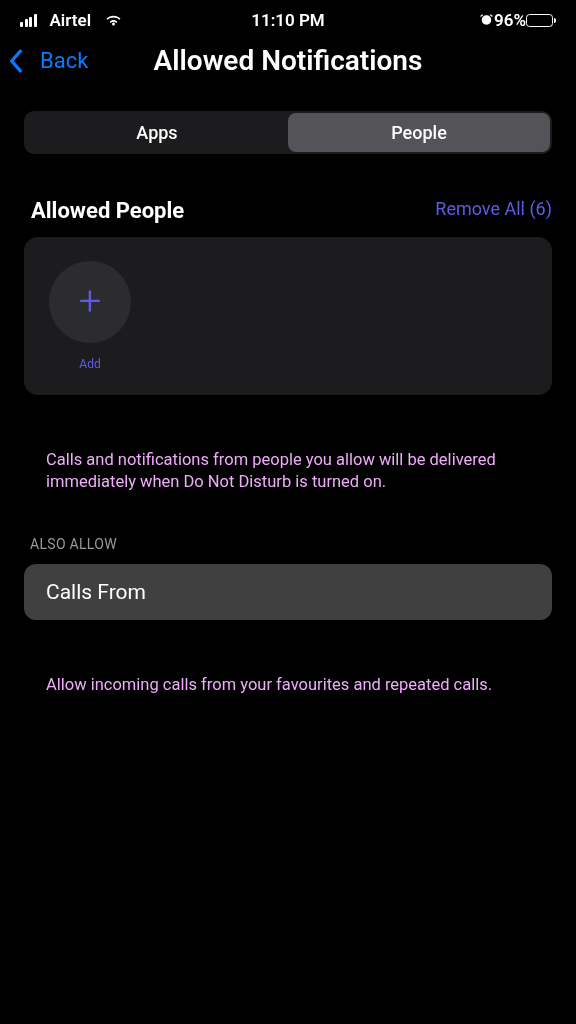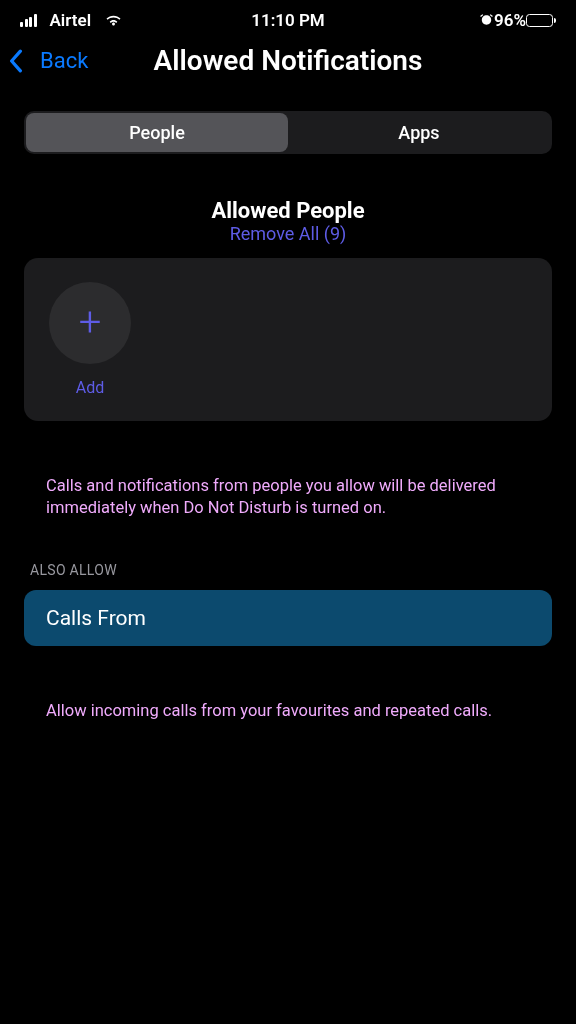--- a/index.html
+++ b/index.html
@@ -129,23 +129,21 @@
       border-radius: 8px;
       cursor: pointer;
       color: #fff;
     }
     .segment.active {
       background: #545458;
     }
     .section-header {
       display: flex;
       justify-content: space-between;
-      align-items: center;
-      padding: 44px 24px 14px 24px;
-      flex-direction: column;
+      padding: 44px 24px 14px 31px;
     }
     .section-title {
       font-size: 22px;
       font-weight: 700;
     }
     .remove-all {
       color: #5e5ce6;
       font-size: 18px;
       cursor: pointer;
     }
@@ -172,40 +170,40 @@
       justify-content: center;
     }
     .plus-icon {
       color: #5e5ce6;
       font-size: 40px;
       font-weight: 300;
       line-height: 1;
     }
     .add-label {
       color: #5e5ce6;
-      font-size: 16px;
+      font-size: 12px;
       margin-top: 14px;
     }
     .description {
       color: #f0abfc;
       font-size: 16.5px;
       line-height: 1.35;
       padding: 16px 30px 0 46px;
       margin-top: 38px;
     }
     .group-header {
       color: #98989f;
       font-size: 14px;
       text-transform: uppercase;
       padding: 42px 30px 12px 30px;
       letter-spacing: 0.3px;
     }
     .list-row {
       margin: 0 24px;
-      background: #0c4a6e;
+      background: #404040;
       border-radius: 12px;
       display: flex;
       align-items: flex-start;
       justify-content: space-between;
       padding: 16px 16px 16px 22px;
       cursor: pointer;
     }
     .row-label {
       font-size: 21px;
       color: #fff;
@@ -255,27 +253,27 @@
   <div class="back-button">
     <svg class="chevron-left" viewBox="0 0 12 22" fill="none" stroke="#0a7aff" stroke-width="3" stroke-linecap="round" stroke-linejoin="round">
       <polyline points="10,2 2,11 10,20"></polyline>
     </svg>
     <span>Back</span>
   </div>
   <div class="nav-title">Allowed Notifications</div>
 </div>
 
 <div class="segmented-control">
+  <div class="segment">Apps</div>
   <div class="segment active">People</div>
-  <div class="segment">Apps</div>
 </div>
 
 <div class="section-header">
   <div class="section-title">Allowed People</div>
-  <div class="remove-all">Remove All (9)</div>
+  <div class="remove-all">Remove All (6)</div>
 </div>
 
 <div class="people-card">
   <div class="add-person">
     <div class="add-circle">
       <span class="plus-icon">+</span>
     </div>
     <div class="add-label">Add</div>
   </div>
 </div>

